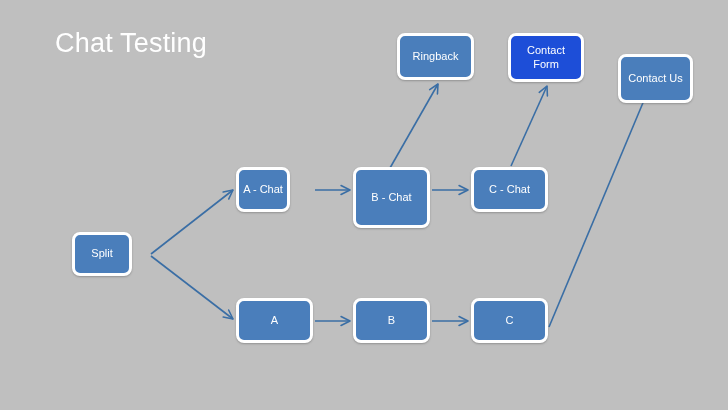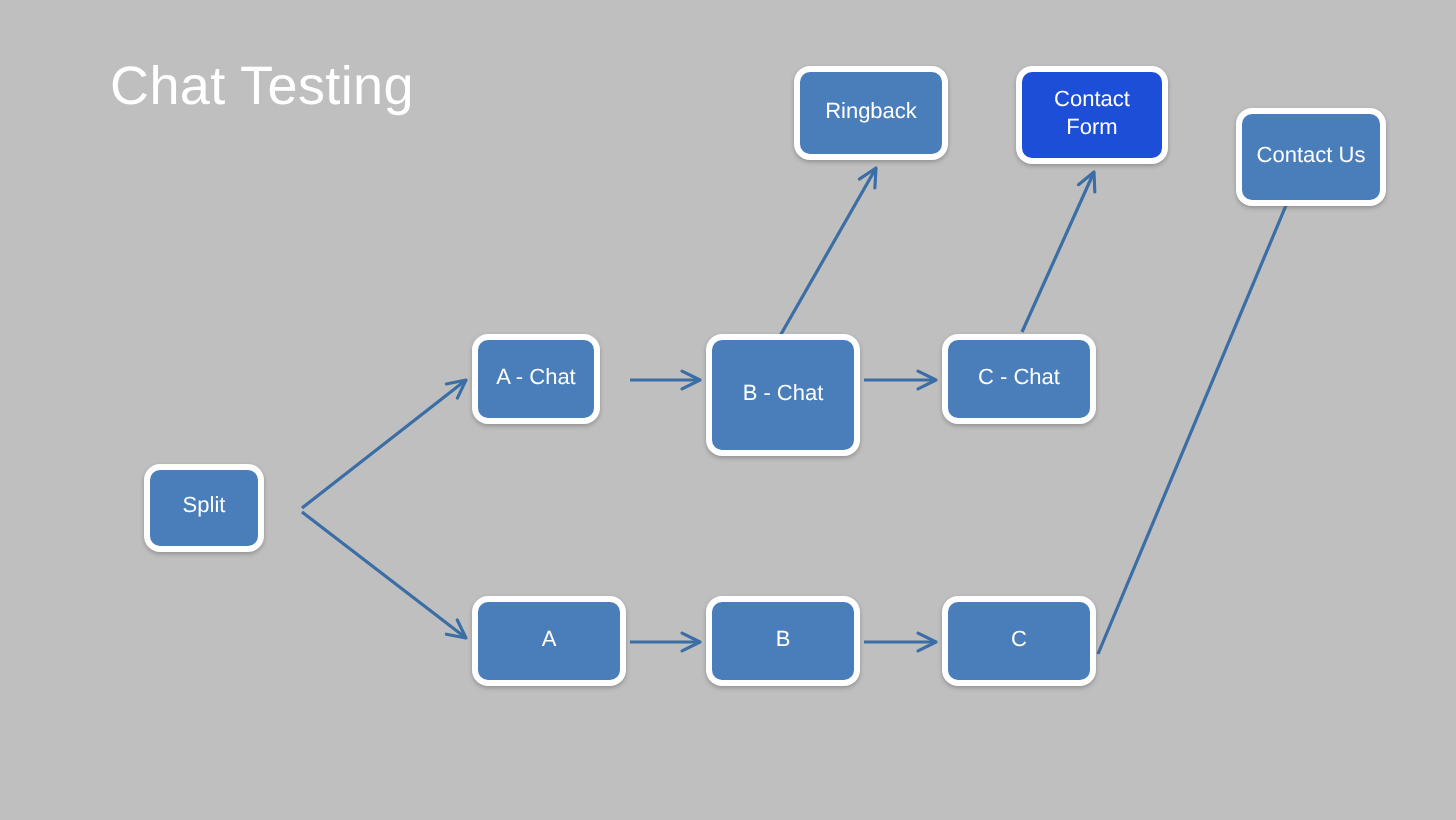--- a/index.html
+++ b/index.html
@@ -87,21 +87,21 @@
   <div id="node-layer">
       <div class="node" style="left: 397px; top: 33px; width: 77px; height: 47px; background: rgb(74, 126, 187); border-color: rgb(255, 255, 255); color: rgb(255, 255, 255);">
         <span class="node-label">Ringback</span>
       </div>
       <div class="node" style="left: 508px; top: 33px; width: 76px; height: 49px; background: #1d4ed8; border-color: rgb(255, 255, 255); color: rgb(255, 255, 255);">
         <span class="node-label">Contact Form</span>
       </div>
       <div class="node" style="left: 618px; top: 33px; width: 75px; height: 49px; background: rgb(74, 126, 187); border-color: rgb(255, 255, 255); color: rgb(255, 255, 255); margin-top: 21px;">
         <span class="node-label">Contact Us</span>
       </div>
-      <div class="node" style="left: 236px; top: 167px; width: 64px; height: 45px; background: rgb(74, 126, 187); border-color: rgb(255, 255, 255); color: rgb(255, 255, 255);">
+      <div class="node" style="left: 236px; top: 167px; width: 54px; height: 45px; background: rgb(74, 126, 187); border-color: rgb(255, 255, 255); color: rgb(255, 255, 255);">
         <span class="node-label">A - Chat</span>
       </div>
       <div class="node" style="left: 353px; top: 167px; width: 77px; height: 61px; background: rgb(74, 126, 187); border-color: rgb(255, 255, 255); color: rgb(255, 255, 255);">
         <span class="node-label">B - Chat</span>
       </div>
       <div class="node" style="left: 471px; top: 167px; width: 77px; height: 45px; background: rgb(74, 126, 187); border-color: rgb(255, 255, 255); color: rgb(255, 255, 255);">
         <span class="node-label">C - Chat</span>
       </div>
       <div class="node" style="left: 72px; top: 232px; width: 60px; height: 44px; background: rgb(74, 126, 187); border-color: rgb(255, 255, 255); color: rgb(255, 255, 255);">
         <span class="node-label">Split</span>

